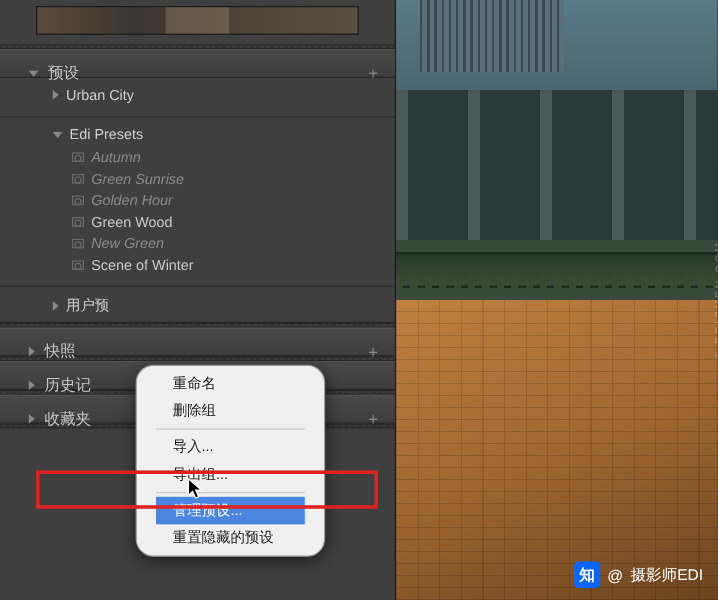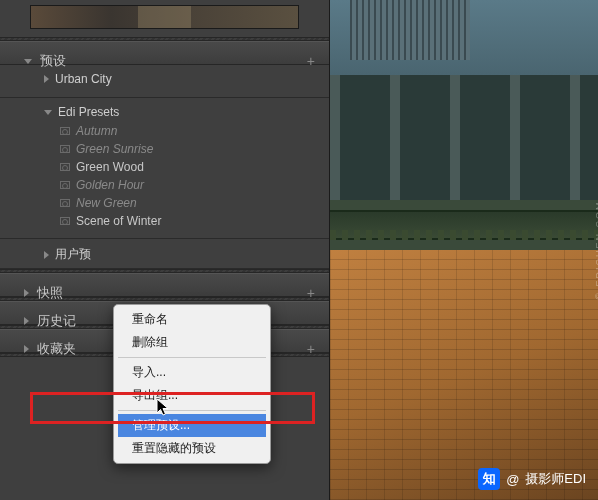--- a/index.html
+++ b/index.html
@@ -76,26 +76,26 @@
     content:""; position:absolute; left:1px; top:1px; width:4px; height:4px;
     border:1px solid #6a6a6a; border-radius:50%;
   }
   
   .context-menu {
     position: absolute;
     left: 113px; top: 304px;
     width: 158px;
     background: #f0f0f0;
     border: 1px solid #9a9a9a;
-    border-radius: 5px;
+    border-radius: 15px;
     box-shadow: 0 4px 14px rgba(0,0,0,0.5);
     font-size: 12px;
     color: #1a1a1a;
     z-index: 20;
-    padding: 3px 4px;
+    padding: 3px 16px;
   }
   .menu-item {
     padding: 3px 14px;
   }
   .menu-item.highlight {
     background: #4a86e0;
     color: #fff;
   }
   .menu-divider {
     height: 1px; background: #c8c8c8; margin: 3px 0;
@@ -201,27 +201,27 @@
     </div>
     <div id="preset-list">
         <div class="preset">
           <span class="preset-icon"></span>
           <span>Autumn</span>
         </div>
         <div class="preset">
           <span class="preset-icon"></span>
           <span>Green Sunrise</span>
         </div>
+        <div class="preset">
+          <span class="preset-icon"></span>
+          <span>Golden Hour</span>
+        </div>
         <div class="preset regular">
           <span class="preset-icon"></span>
           <span>Green Wood</span>
-        </div>
-        <div class="preset">
-          <span class="preset-icon"></span>
-          <span>Golden Hour</span>
         </div>
         <div class="preset">
           <span class="preset-icon"></span>
           <span>New Green</span>
         </div>
         <div class="preset regular">
           <span class="preset-icon"></span>
           <span>Scene of Winter</span>
         </div>
       </div>

